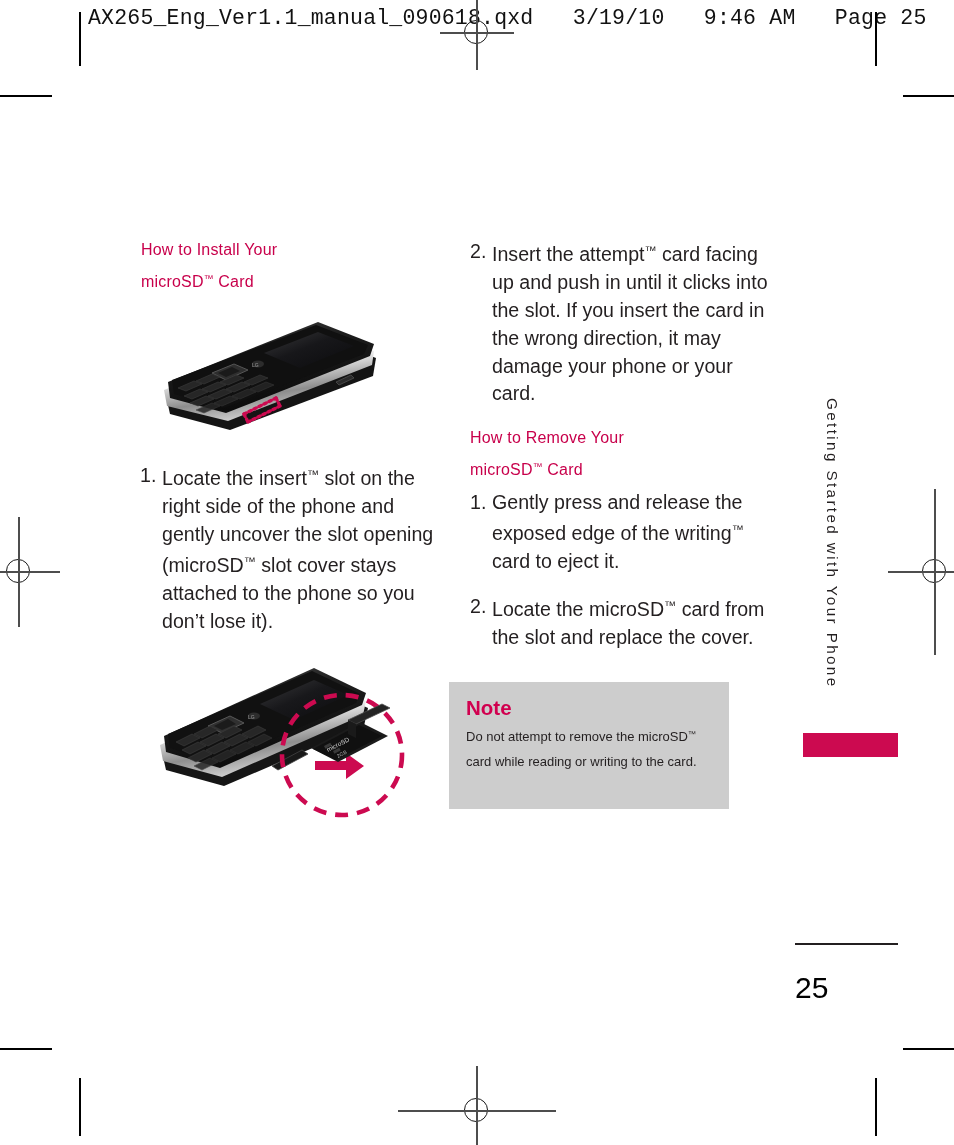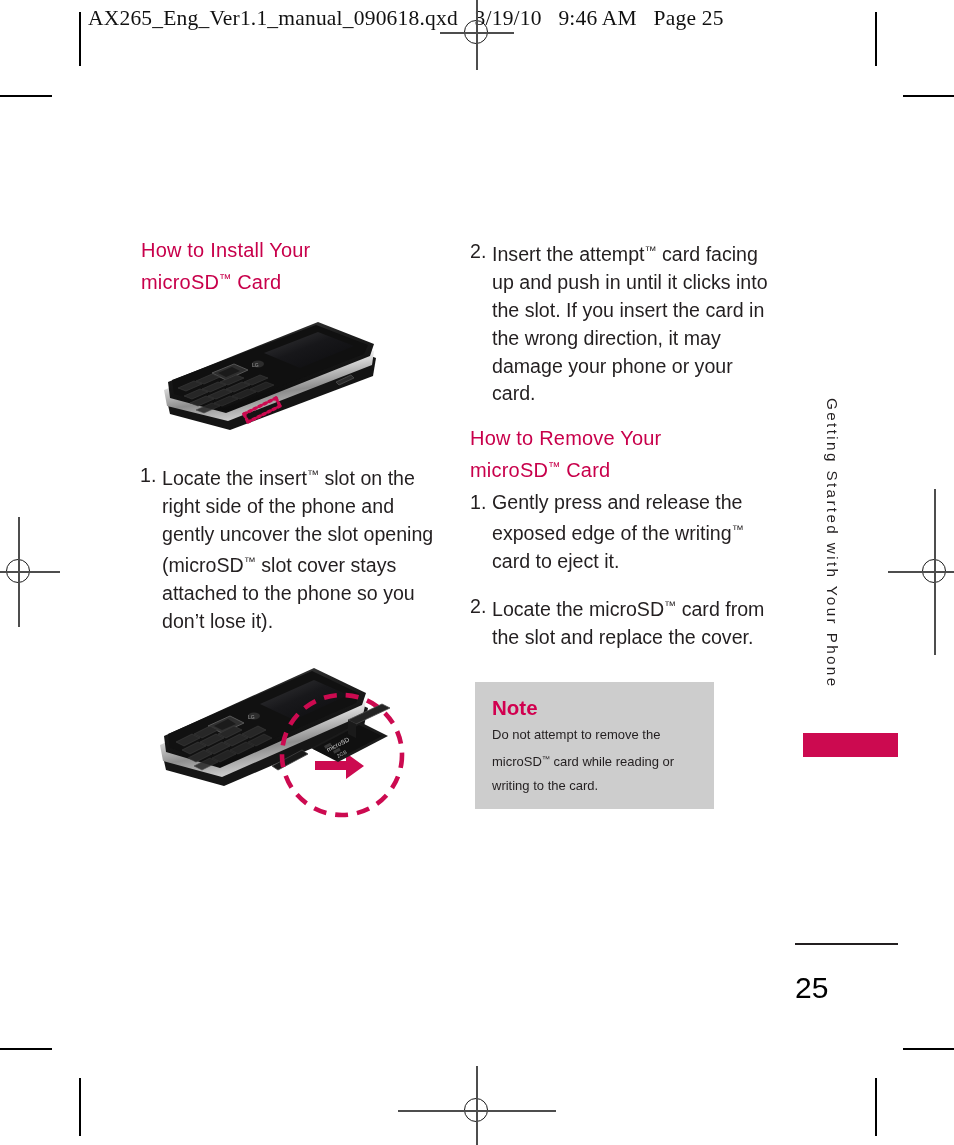--- a/index.html
+++ b/index.html
@@ -18,21 +18,21 @@
     height: 1145px;
     overflow: hidden;
     background: #ffffff;
   }
 
   
   .proof-header {
     position: absolute;
     left: 88px;
     top: 6px;
-    font-family: Liberation Serif, serif;
+    font-family: Liberation Mono, monospace;
     font-size: 21.5px;
     letter-spacing: 0.2px;
     color: #111111;
     white-space: pre;
   }
 
   
   .crop {
     position: absolute;
     background: #000000;
@@ -66,21 +66,21 @@
     width: 74px; height: 1.3px;
     background: #4d4d4d;
   }
   .reg.wide .vline { top: -26px; height: 90px; }
   .reg.wide .hline { left: -60px; width: 158px; }
 
   
   .col-heading {
     position: absolute;
     color: #c8004b;
-    font-size: 20px;
+    font-size: 16px;
     line-height: 28.5px;
     letter-spacing: 0.2px;
     font-weight: 400;
   }
   .body-list {
     position: absolute;
     color: #231f20;
     font-size: 19.6px;
     line-height: 27.8px;
   }
@@ -364,21 +364,21 @@
     <div class="li">
       <span class="num">1.</span>
       <span class="txt"><span>Gently press and release the exposed edge of the writing</span><span class="tm">™</span><span> card to eject it.</span></span>
     </div>
     <div class="li">
       <span class="num">2.</span>
       <span class="txt"><span>Locate the microSD</span><span class="tm">™</span><span> card from the slot and replace the cover.</span></span>
     </div>
   </div>
 
-  <div class="note-box" style="left:475px; top:682px; width:239px; height:127px;">
+  <div class="note-box" style="left:449px; top:682px; width:280px; height:127px;">
     <div class="note-title">Note</div>
     <div class="note-body"><span>Do not attempt to remove the microSD</span><span class="tm">™</span><span> card while reading or writing to the card.</span></div>
   </div>
 
   <div class="side-label" style="left:841px; top:398px;">Getting Started with Your Phone</div>
   <div class="side-tab" style="left:803px; top:733px; width:95px; height:24px;"></div>
 
   <div class="folio-rule" style="left:795px; top:943px; width:103px;"></div>
   <div class="folio-num" style="left:795px; top:972px;">25</div>
 

